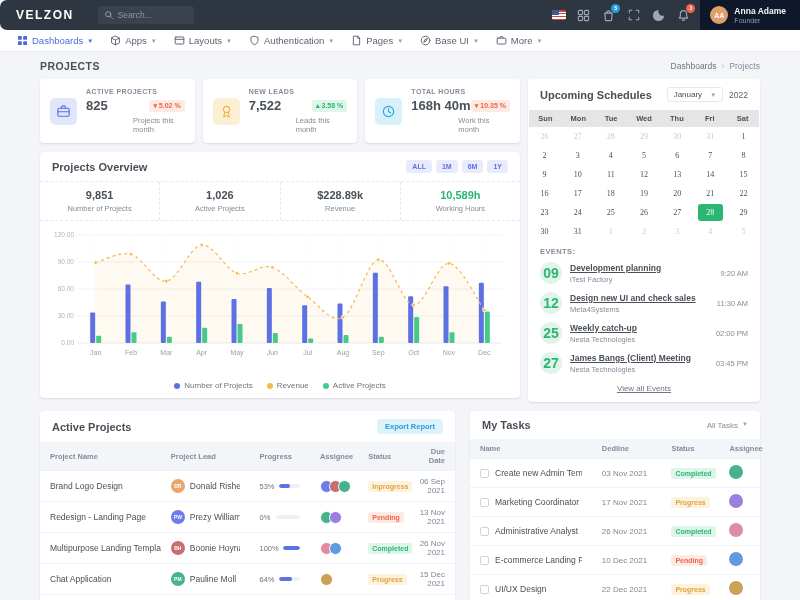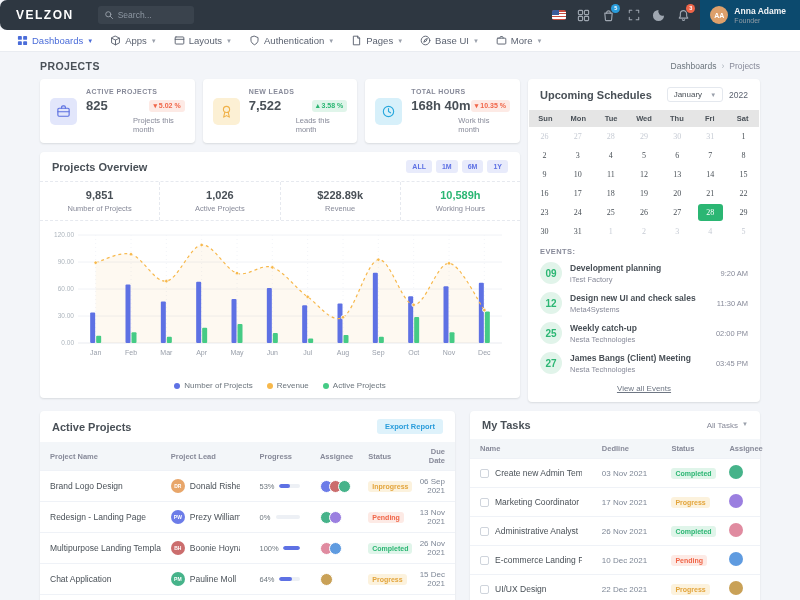--- a/index.html
+++ b/index.html
@@ -13,21 +13,21 @@
   .searchbox input { flex:1; min-width:0; background:transparent; border:none; outline:none; color:#cfd6dd; font-size:8.5px; font-family:inherit; }
   .searchbox input::placeholder { color:#8d97a2; }
   .tb-spacer { flex:1; }
   .tb-ic { position:relative; width:25px; display:flex; justify-content:center; align-items:center; cursor:pointer; }
   .tb-badge { position:absolute; top:-5px; right:1px; min-width:9px; height:9px; border-radius:5px; font-size:5.5px; font-weight:bold; color:#fff; display:flex; align-items:center; justify-content:center; padding:0 1px; }
   .tb-badge.blue { background:#299cdb; }
   .tb-badge.red { background:#f06548; }
   .flag { width:14px; height:10px; border-radius:2px; overflow:hidden; position:relative;
           background:repeating-linear-gradient(#c94a3e 0 1.5px,#fff 1.5px 3px); }
   .flag:before { content:""; position:absolute; left:0; top:0; width:7px; height:5px; background:#3c5b9a; }
-  .userchip { height:30px; background:#0c4a6e; display:flex; align-items:center; gap:6px; padding:0 14px 0 10px; margin-left:4px; cursor:pointer; }
+  .userchip { height:30px; background:#0f172a; display:flex; align-items:center; gap:6px; padding:0 14px 0 10px; margin-left:4px; cursor:pointer; }
   .userchip .uavatar { width:18px; height:18px; border-radius:50%; background:#dda06b; color:#fff; font-size:7px; font-weight:bold; display:flex; align-items:center; justify-content:center; }
   .uname { font-size:8.5px; font-weight:bold; color:#f2f4f6; line-height:1.2; }
   .urole { font-size:7px; color:#939ca6; }
 
   
   .menubar { height:22px; background:#fff; display:flex; align-items:center; gap:17px; padding-left:17px; border-bottom:1px solid #e9ecf1; }
   .mitem { display:flex; align-items:center; gap:4px; font-size:9.5px; color:#5b6270; cursor:pointer; }
   .mitem .caret { font-size:6px; color:#9aa0ab; }
   .mitem.active { color:#4a6cd9; }
   .mitem.active .caret { color:#4a6cd9; }
@@ -86,23 +86,23 @@
   .selectbox .caret, .ddl .caret { font-size:6px; color:#9aa0ab; }
   .year { font-size:8.5px; color:#5b6270; }
   .cal-head, .cal-row { display:grid; grid-template-columns:repeat(7,1fr); }
   .cal-head { background:#e5e5e5; margin:0 1px; }
   .cal-head span { font-size:7.5px; font-weight:bold; color:#495057; text-align:center; padding:4px 0; }
   .cal-row span { font-size:8px; color:#495057; text-align:center; padding:5px 0; cursor:pointer;font-family:Liberation Serif, serif; }
   .cal-row span.dim { color:#c6cbd4; }
   .cal-row span.sel { background:#2bb673; color:#fff; border-radius:3px; margin:1px 4px; padding:4px 0; }
   .ev-label { font-size:7.5px; font-weight:bold; color:#878a99; letter-spacing:.4px; padding:6px 12px 2px; }
   .event { display:flex; align-items:center; gap:8px; padding:4px 12px; }
-  .ev-date { width:22px; height:22px; border-radius:50%; background:#e1f4ea; color:#2bb673; font-size:10px; font-weight:bold; display:flex; align-items:center; justify-content:center; flex:none; }
+  .ev-date { width:22px; height:22px; border-radius:50%; background:#e1f4ea; color:#2bb673; font-size:14px; font-weight:bold; display:flex; align-items:center; justify-content:center; flex:none; }
   .ev-body { flex:1; min-width:0; }
-  .ev-title { font-size:8.5px; font-weight:bold; color:#495057; white-space:nowrap; overflow:hidden; }
+  .ev-title { font-size:8.5px; font-weight:bold; color:#495057; white-space:nowrap; overflow:hidden;text-decoration:underline; }
   .ev-org { font-size:7.5px; color:#878a99; margin-top:2px; }
   .ev-time { font-size:7.5px; color:#878a99; white-space:nowrap; }
   .viewall { display:block; text-align:center; font-size:8px; color:#6e7683; text-decoration:underline; padding:6px 0 9px; cursor:pointer; }
 
   
   .band2 { margin-top:9px; display:grid; grid-template-columns:415px 290px; gap:15px; align-items:start; }
   table { width:100%; border-collapse:collapse; table-layout:fixed; }
   thead th { background:#f3f6f9; color:#878a99; font-size:7.5px; font-weight:bold; text-align:left; padding:5px 10px; }
   tbody td { font-size:8.5px; color:#495057; padding:6px 10px; border-top:1px solid #eff2f7; vertical-align:middle; }
   th.right, td.right { text-align:right; }

